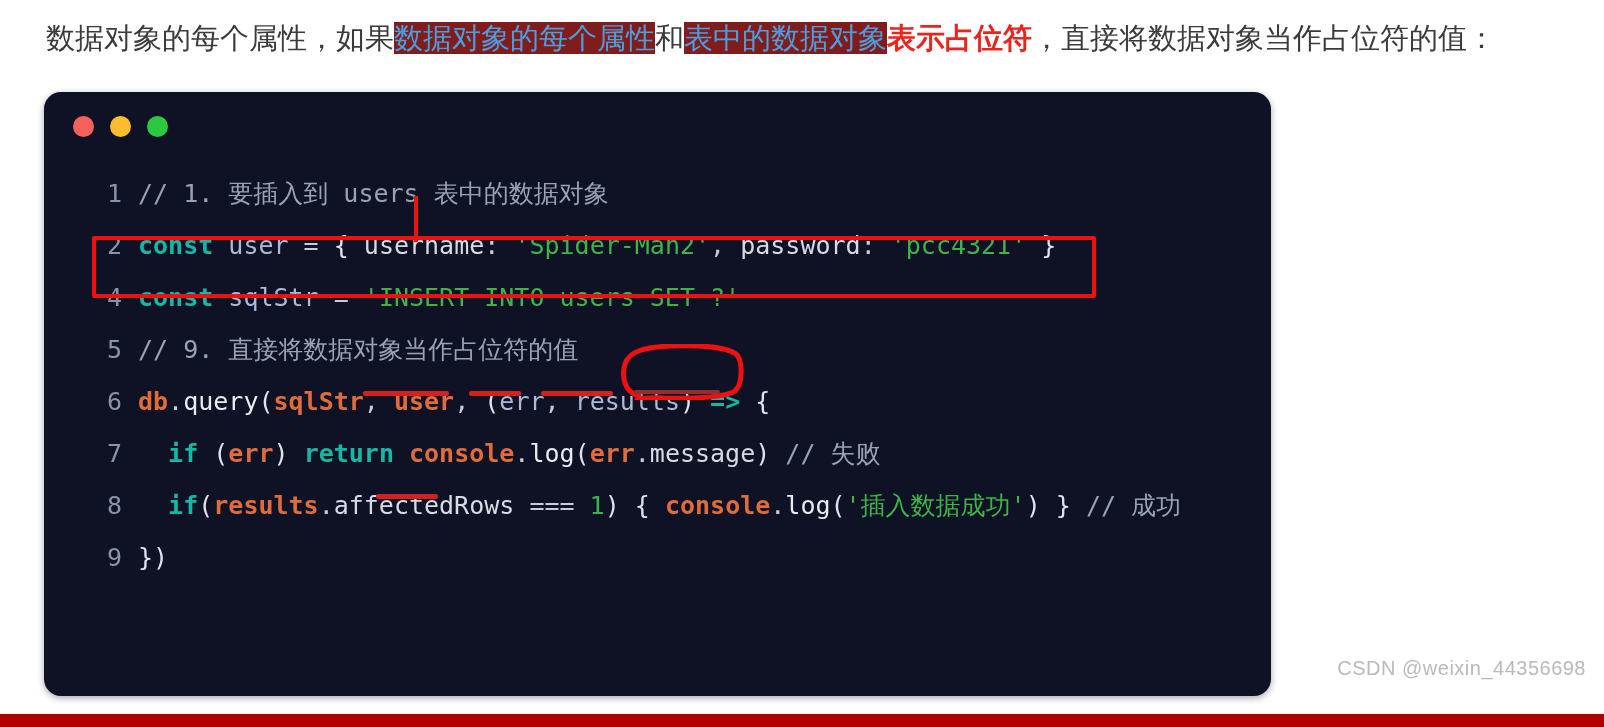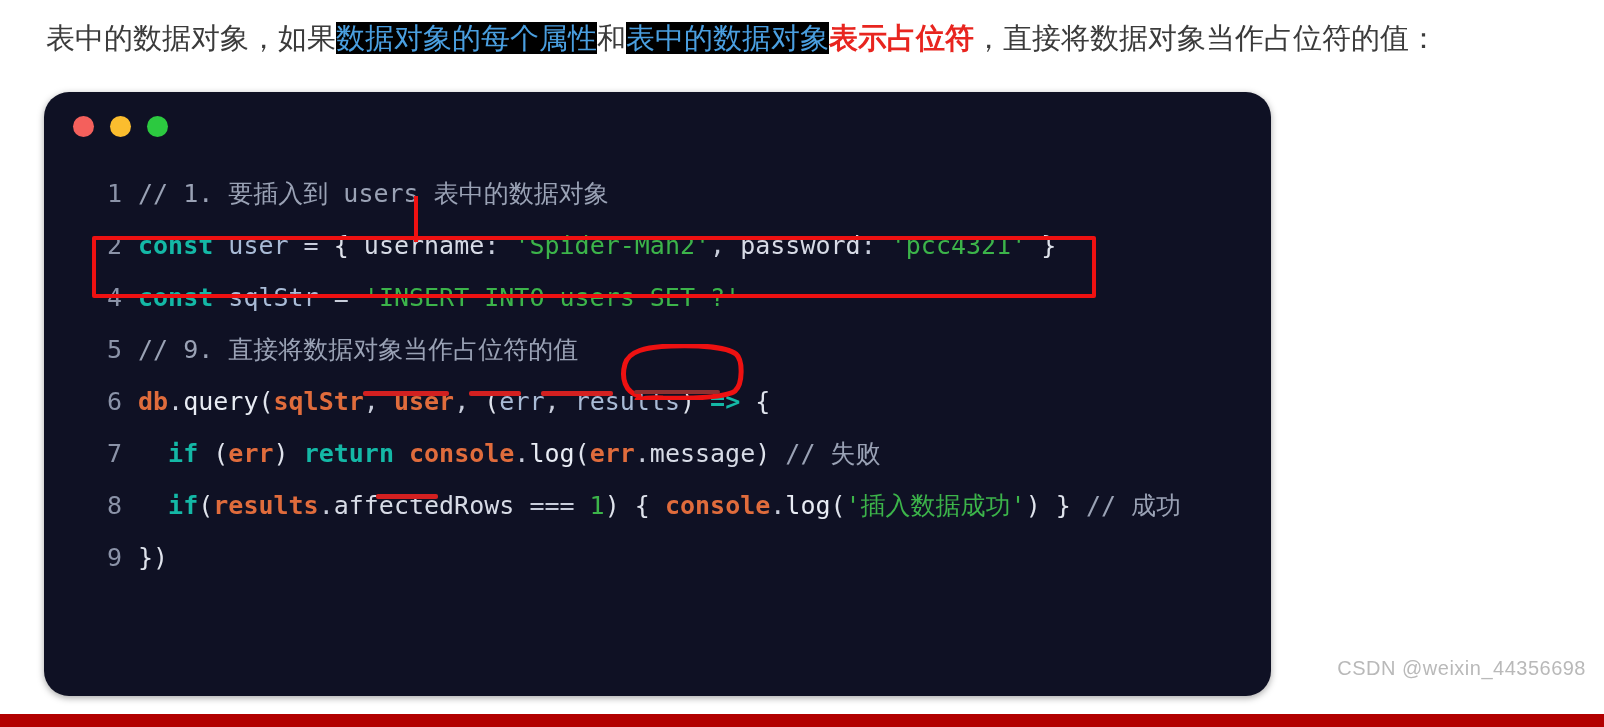--- a/index.html
+++ b/index.html
@@ -23,36 +23,36 @@
     width: 1540px;
     font-size: 29px;
     line-height: 44px;
     color: #3b3b3b;
     white-space: nowrap;
     letter-spacing: 0px;
   }
   #heading span { display: inline; }
   .hl-blue {
     color: #4a9fe0;
-    background: #000000;
+    background: #7f1d1d;
   }
   .hl-red {
     color: #e8251f;
     font-weight: bold;
   }
 
   
   #code-window {
     position: absolute;
     left: 44px;
     top: 92px;
     width: 1227px;
     height: 604px;
     background: #0f1124;
-    border-radius: 25px;
+    border-radius: 17px;
     box-shadow: 0 2px 7px rgba(0,0,0,0.35);
     overflow: hidden;
   }
   #titlebar {
     position: absolute;
     left: 0; top: 0;
     width: 100%;
     height: 76px;
   }
   .dot {
@@ -155,21 +155,21 @@
     left: 0;
     top: 714px;
     width: 1604px;
     height: 13px;
     background: #b20000;
   }
 </style>
 </head>
 <body>
 
-<div id="heading"><span>表中的数据对象，如果</span><span class="hl-blue">数据对象的每个属性</span><span>和</span><span class="hl-blue">表中的数据对象</span><span class="hl-red">表示占位符</span><span>，直接将数据对象当作占位符的值：</span></div>
+<div id="heading"><span>数据对象的每个属性，如果</span><span class="hl-blue">数据对象的每个属性</span><span>和</span><span class="hl-blue">表中的数据对象</span><span class="hl-red">表示占位符</span><span>，直接将数据对象当作占位符的值：</span></div>
 
 <div id="code-window">
 
   <div id="titlebar">
     <span class="dot red"></span>
     <span class="dot yellow"></span>
     <span class="dot green"></span>
   </div>
 
   <div id="code-area">

